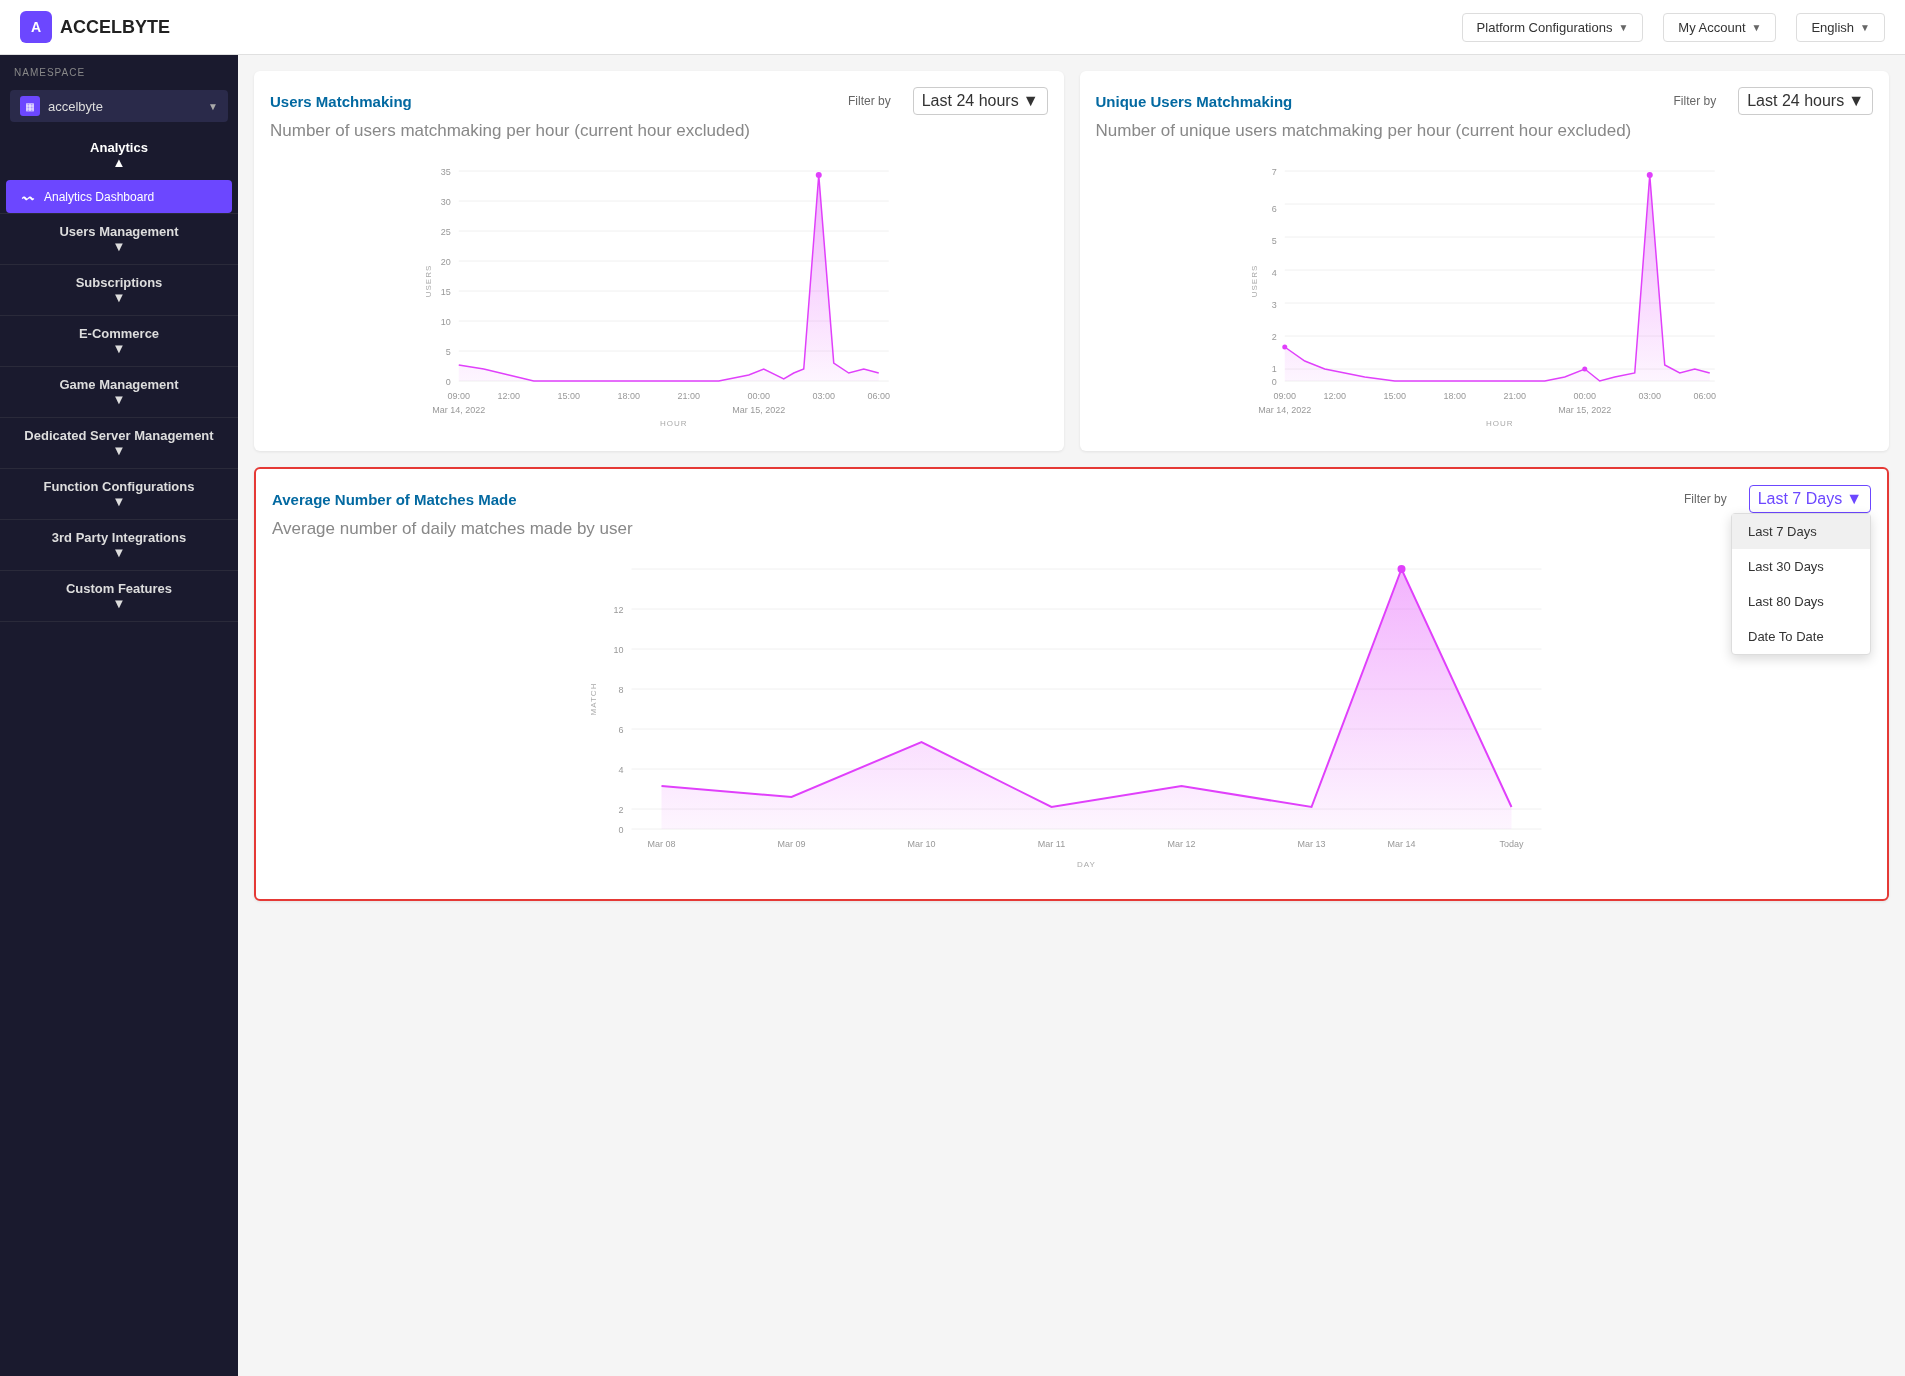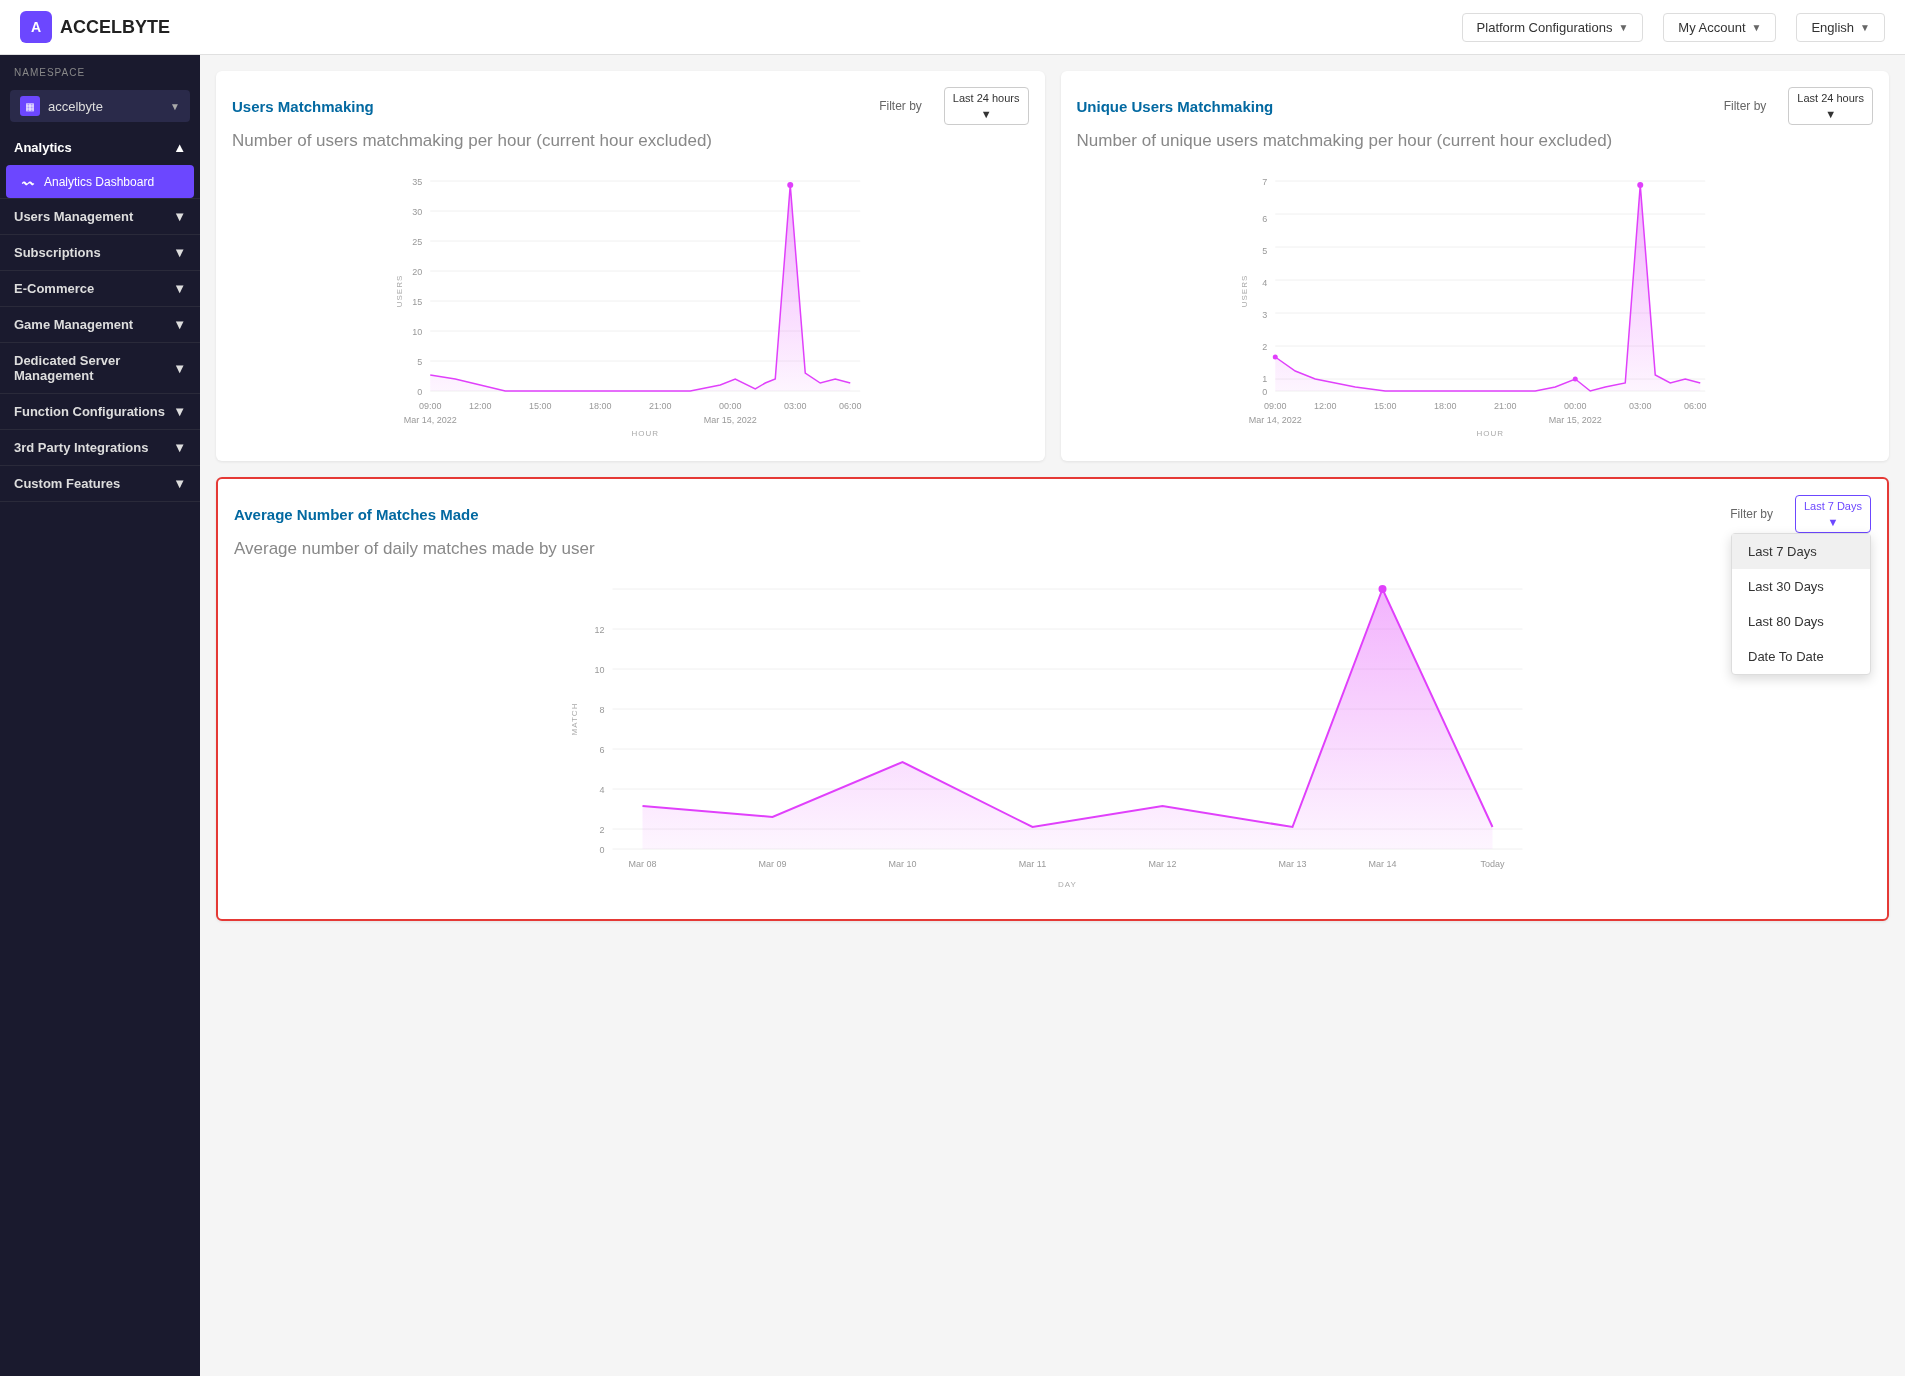--- a/index.html
+++ b/index.html
@@ -55,21 +55,21 @@
 
     
     .main-layout {
       display: flex;
       flex: 1;
       overflow: hidden;
     }
 
     
     .sidebar {
-      width: 200px;
+      width: 238px;
       background: #1a1a2e;
       color: #ccc;
       display: flex;
       flex-direction: column;
       overflow-y: auto;
       flex-shrink: 0;
     }
     .sidebar-namespace {
       padding: 12px 14px 8px;
       font-size: 10px;
@@ -105,20 +105,21 @@
     }
     .sidebar-section-header {
       display: flex;
       align-items: center;
       justify-content: space-between;
       padding: 10px 14px;
       cursor: pointer;
       font-size: 13px;
       font-weight: 600;
       color: #ddd;
+      flex-direction: column;
     }
     .sidebar-section-header.active { color: #fff; }
     .sidebar-item {
       display: flex;
       align-items: center;
       gap: 8px;
       padding: 8px 14px 8px 20px;
       cursor: pointer;
       font-size: 12px;
       color: #bbb;
@@ -178,26 +179,25 @@
       font-size: 12px;
       color: #666;
     }
     .filter-select {
       display: flex;
       align-items: center;
       gap: 4px;
       border: 1px solid #ccc;
       border-radius: 4px;
       padding: 4px 8px;
-      font-size: 11px;
+      font-size: 16px;
       background: #fff;
       cursor: pointer;
       color: #333;
       position: relative;
-      flex-direction: column;
     }
     .chart-subtitle {
       font-size: 17px;
       color: #888;
       margin-bottom: 10px;
     }
 
     
     .chart-container {
       position: relative;

